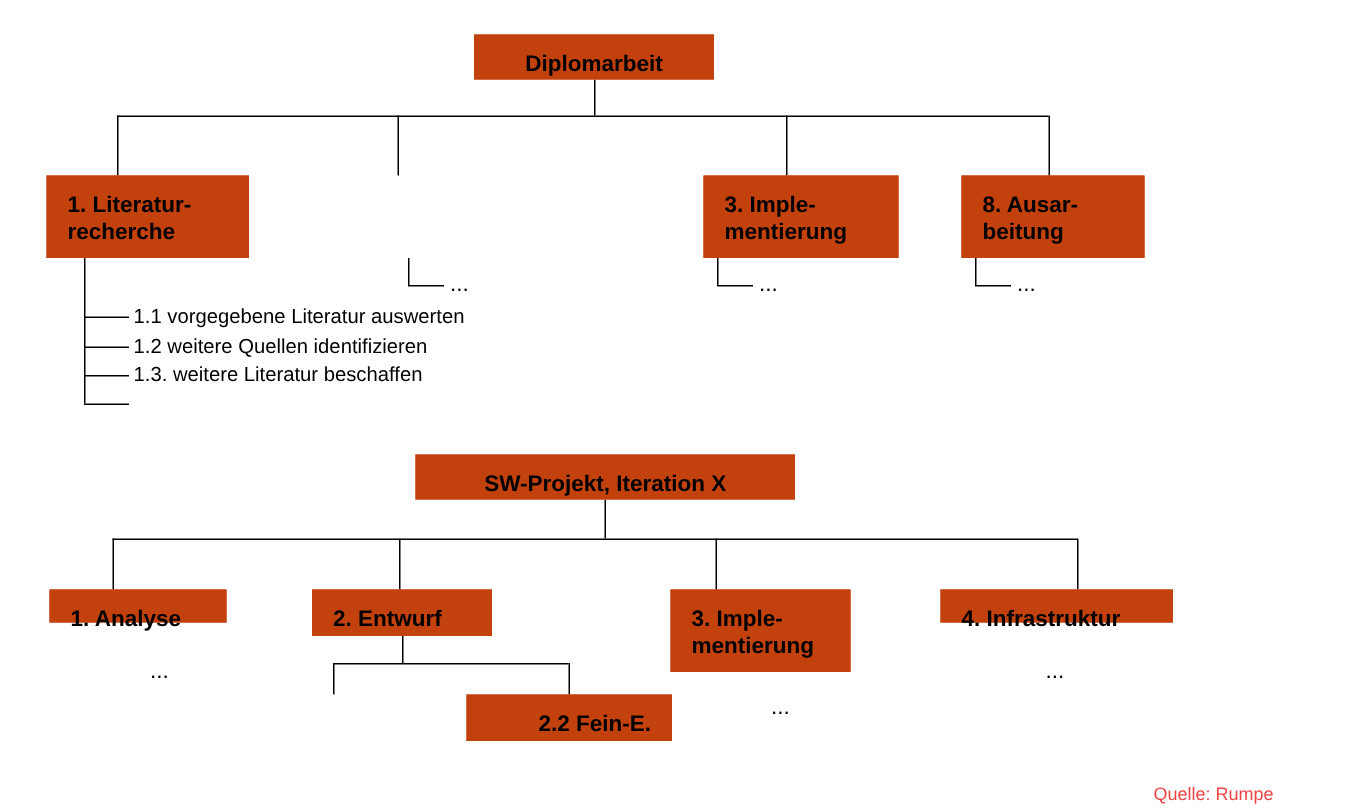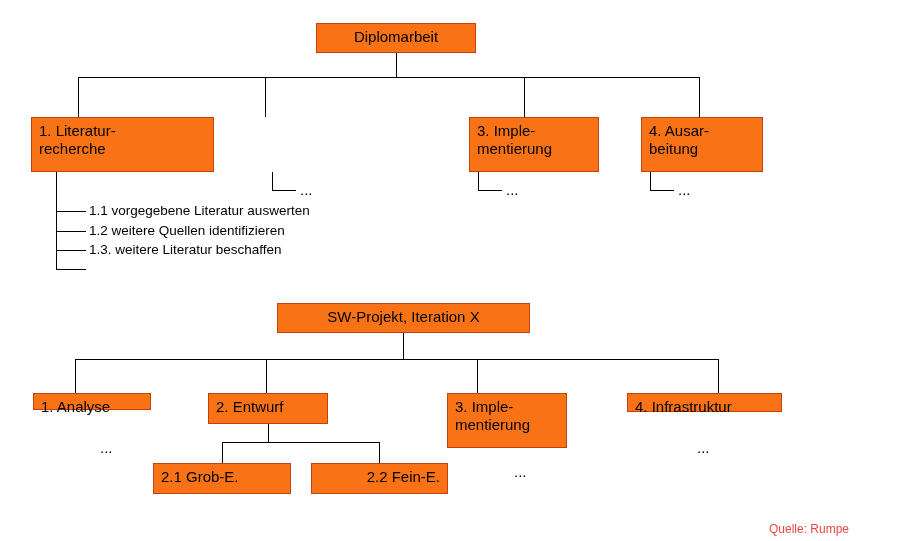--- a/index.html
+++ b/index.html
@@ -14,28 +14,29 @@
   #canvas {
     position: relative;
     width: 897px;
     height: 541px;
     overflow: hidden;
     background: #ffffff;
   }
   .node {
     position: absolute;
     box-sizing: border-box;
-    border: 1px solid #c2410c;
-    background: #f97316;
+    border: 7px solid #c2410c;
+    background: #c2410c;
     font-size: 15px;
     line-height: 18px;
     color: #000000;
     padding: 4px 7px;
     white-space: pre-line;
     z-index: 3;
+    font-weight: bold;
   }
   .node.center {
     text-align: center;
   }
   .leafline {
     position: absolute;
     font-size: 13.5px;
     line-height: 15px;
     color: #000000;
     white-space: nowrap;
@@ -77,25 +78,25 @@
 
   <div class="vline" style="left:396px; top:53px; height:24px;"></div>
 
   <div class="hline" style="left:78px; top:77px; width:621px;"></div>
 
   <div class="vline" style="left:78px; top:77px; height:40px;"></div>
   <div class="vline" style="left:265px; top:77px; height:40px;"></div>
   <div class="vline" style="left:524px; top:77px; height:40px;"></div>
   <div class="vline" style="left:699px; top:77px; height:40px;"></div>
 
-  <div class="node" style="left:31px; top:117px; width:183px; height:55px;">1. Literatur-
+  <div class="node" style="left:31px; top:117px; width:135px; height:55px;">1. Literatur-
 recherche</div>
   <div class="node" style="left:469px; top:117px; width:130px; height:55px;">3. Imple-
 mentierung</div>
-  <div class="node" style="left:641px; top:117px; width:122px; height:55px;">4. Ausar-
+  <div class="node" style="left:641px; top:117px; width:122px; height:55px;">8. Ausar-
 beitung</div>
 
   <div class="vline" style="left:272px; top:172px; height:18px;"></div>
   <div class="hline" style="left:272px; top:190px; width:24px;"></div>
   <div class="dots" style="left:300px; top:182px;">...</div>
 
   <div class="vline" style="left:478px; top:172px; height:18px;"></div>
   <div class="hline" style="left:478px; top:190px; width:24px;"></div>
   <div class="dots" style="left:506px; top:182px;">...</div>
 
@@ -130,18 +131,17 @@
 
   <div class="dots" style="left:100px; top:440px;">...</div>
   <div class="dots" style="left:514px; top:464px;">...</div>
   <div class="dots" style="left:697px; top:440px;">...</div>
 
   <div class="vline" style="left:268px; top:424px; height:18px;"></div>
   <div class="hline" style="left:222px; top:442px; width:157px;"></div>
   <div class="vline" style="left:222px; top:442px; height:21px;"></div>
   <div class="vline" style="left:379px; top:442px; height:21px;"></div>
 
-  <div class="node" style="left:153px; top:463px; width:138px; height:31px;">2.1 Grob-E.</div>
   <div class="node" style="left:311px; top:463px; width:137px; height:31px;text-align:right;">2.2 Fein-E.</div>
 
   <div class="source" style="left:769px; top:521px;">Quelle: Rumpe</div>
 
 </div>
 
 </body></html>

